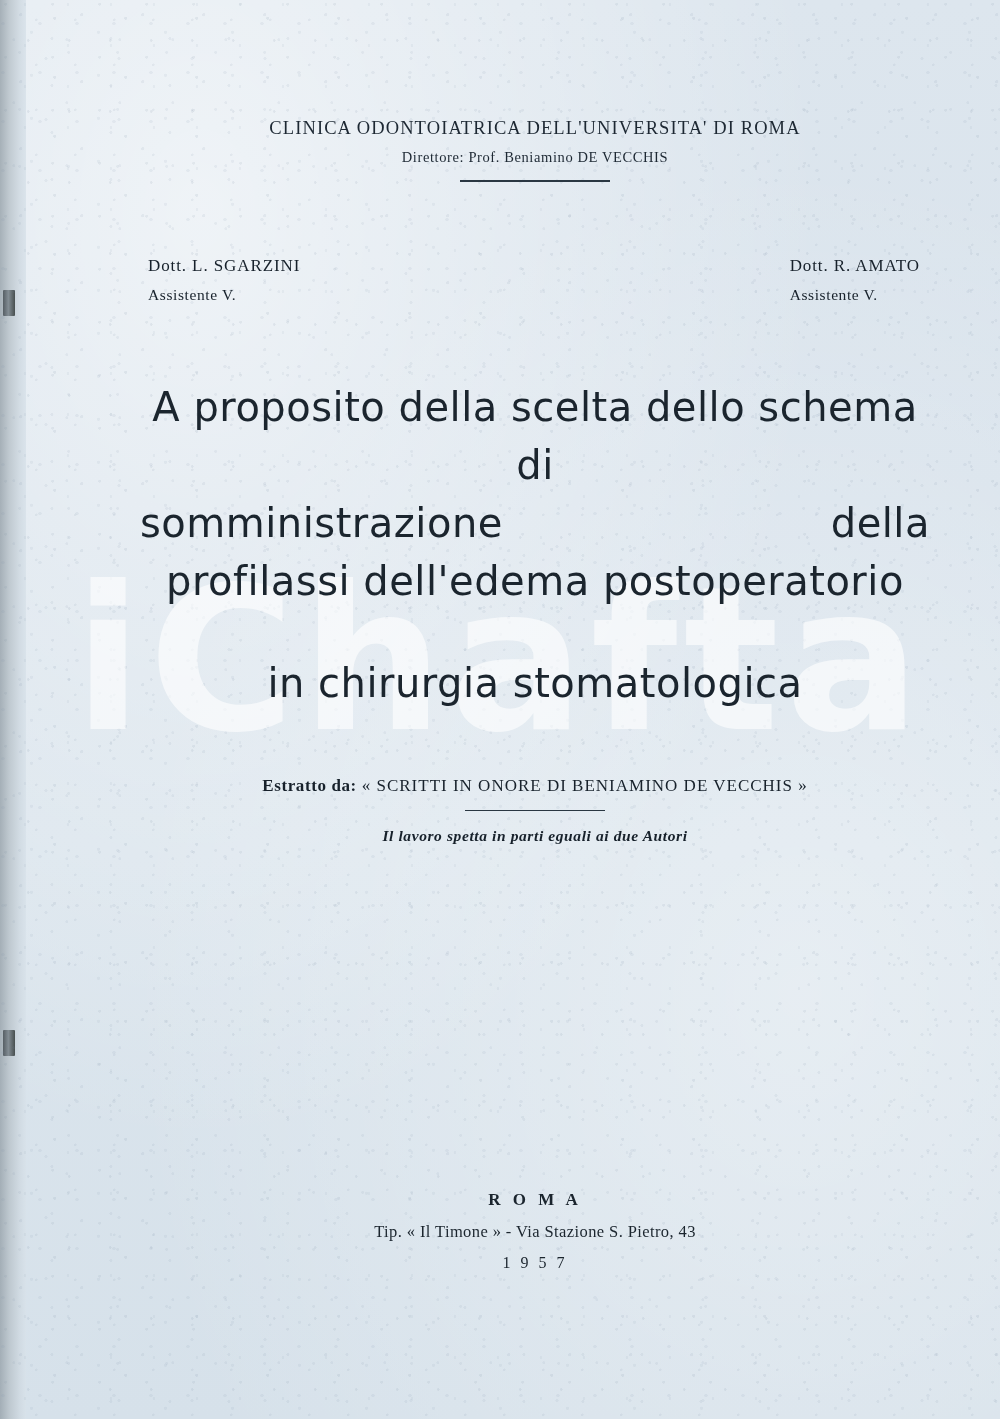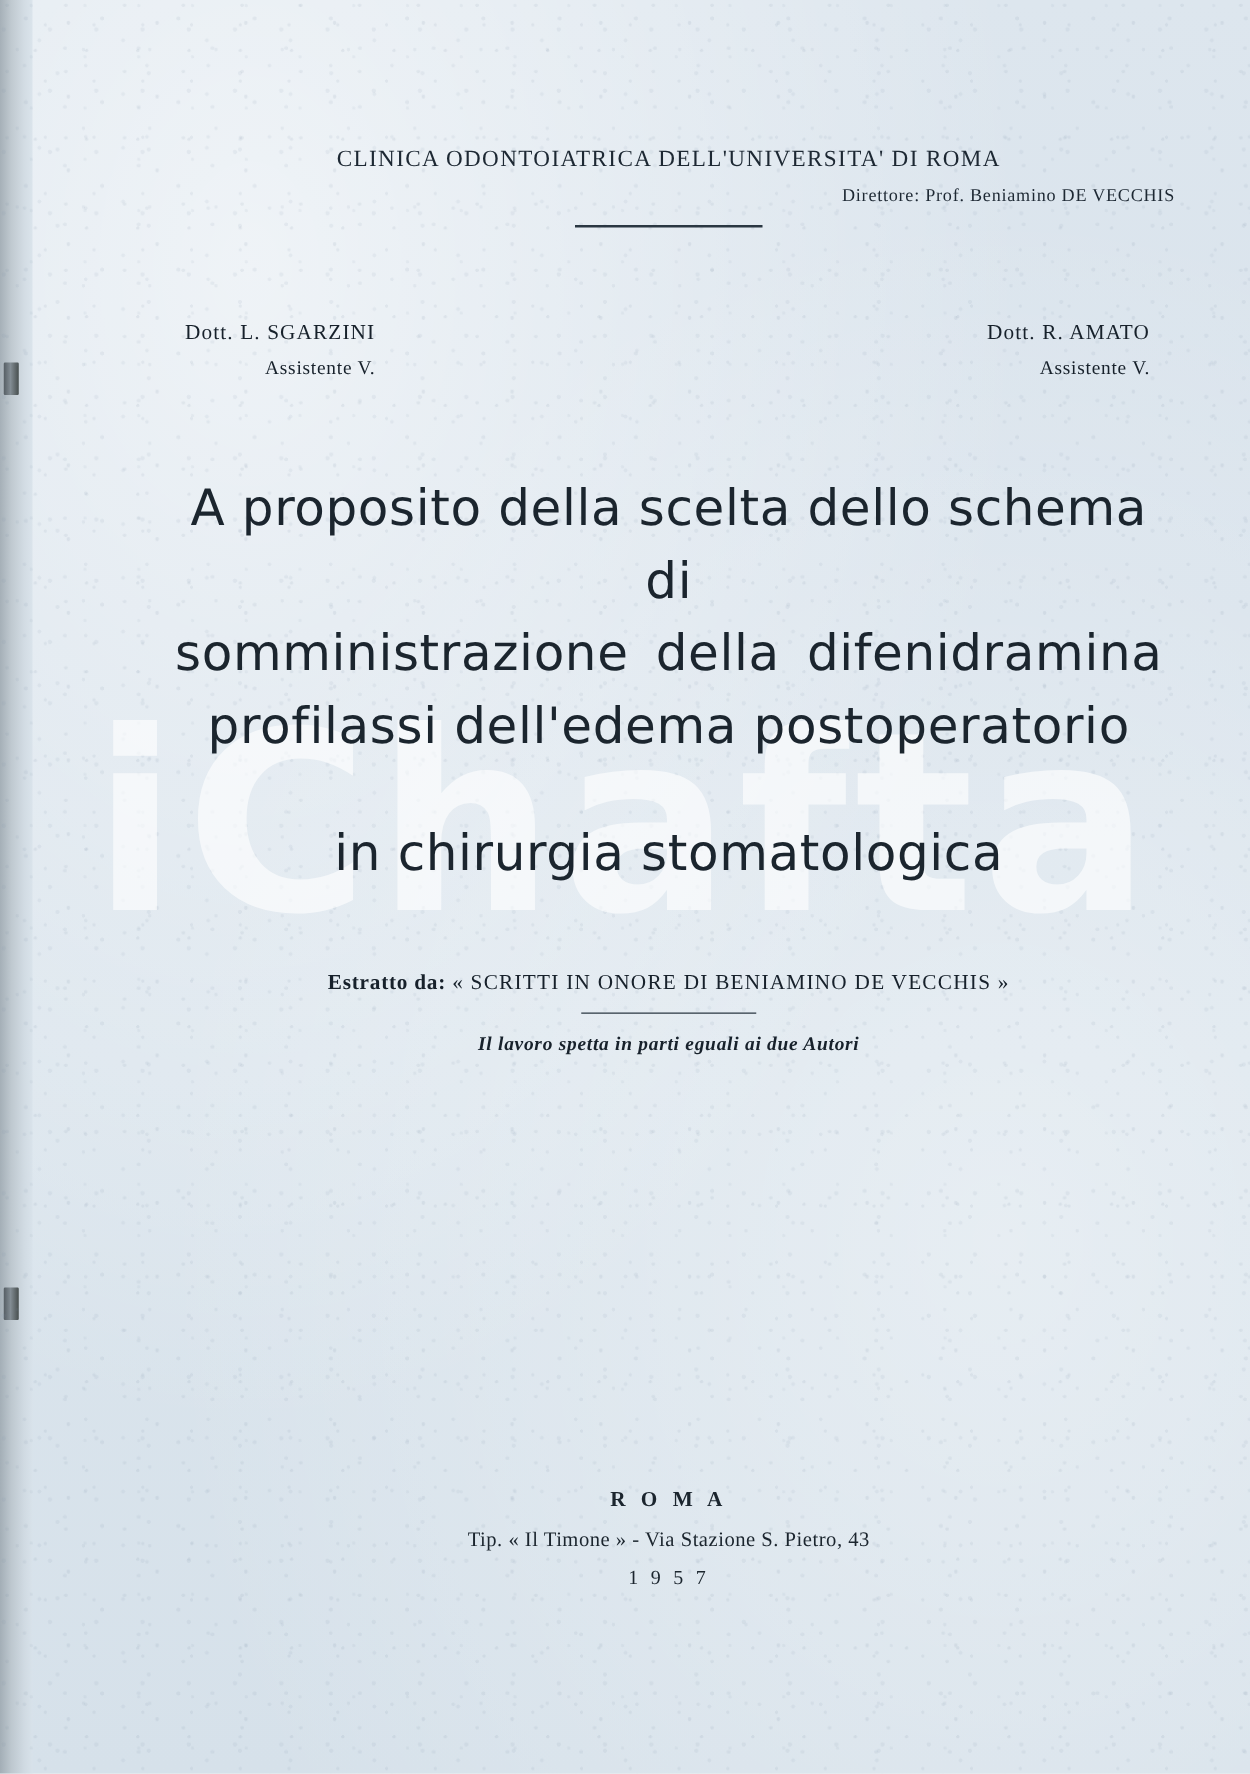--- a/index.html
+++ b/index.html
@@ -91,38 +91,37 @@
     font-family: Liberation Serif, serif;
     font-size: 18.5px;
     letter-spacing: 1.1px;
     color: #1d2833;
   }
   .director {
     margin-top: 10px;
     font-size: 14.5px;
     letter-spacing: 0.6px;
     color: #1d2833;
-    text-align: right;
   }
   .rule {
     width: 150px;
     height: 1.5px;
     background: #2a3742;
     margin: 14px auto 0;
   }
   .rule.short { width: 140px; }
 
   .authors {
     display: flex;
     justify-content: space-between;
     margin-top: 74px;
     padding: 0 20px 0 18px;
   }
   .author {
-    text-align: right;
+    text-align: left;
   }
   .author .name {
     font-size: 17px;
     letter-spacing: 0.9px;
   }
   .author .role {
     margin-top: 10px;
     font-size: 15.5px;
     letter-spacing: 0.6px;
   }
@@ -218,21 +217,20 @@
         <div class="name">Dott. R. AMATO</div>
         <div class="role">Assistente V.</div>
       </div>
     </div>
 
     <div class="title">
       <span class="l1">A proposito della scelta dello schema di</span>
       <span class="l2 justify-wide">
         <span>somministrazione</span>
         <span>della</span>
-        <span>difenidramina</span>
       </span>
       <span class="l3">profilassi dell'edema postoperatorio</span>
       <span class="l4">in chirurgia stomatologica</span>
     </div>
 
     <div class="extract">
       <span class="em">Estratto da:</span>
       <span class="sc">« SCRITTI IN ONORE DI BENIAMINO DE VECCHIS »</span>
     </div>
     <div class="rule short"></div>

